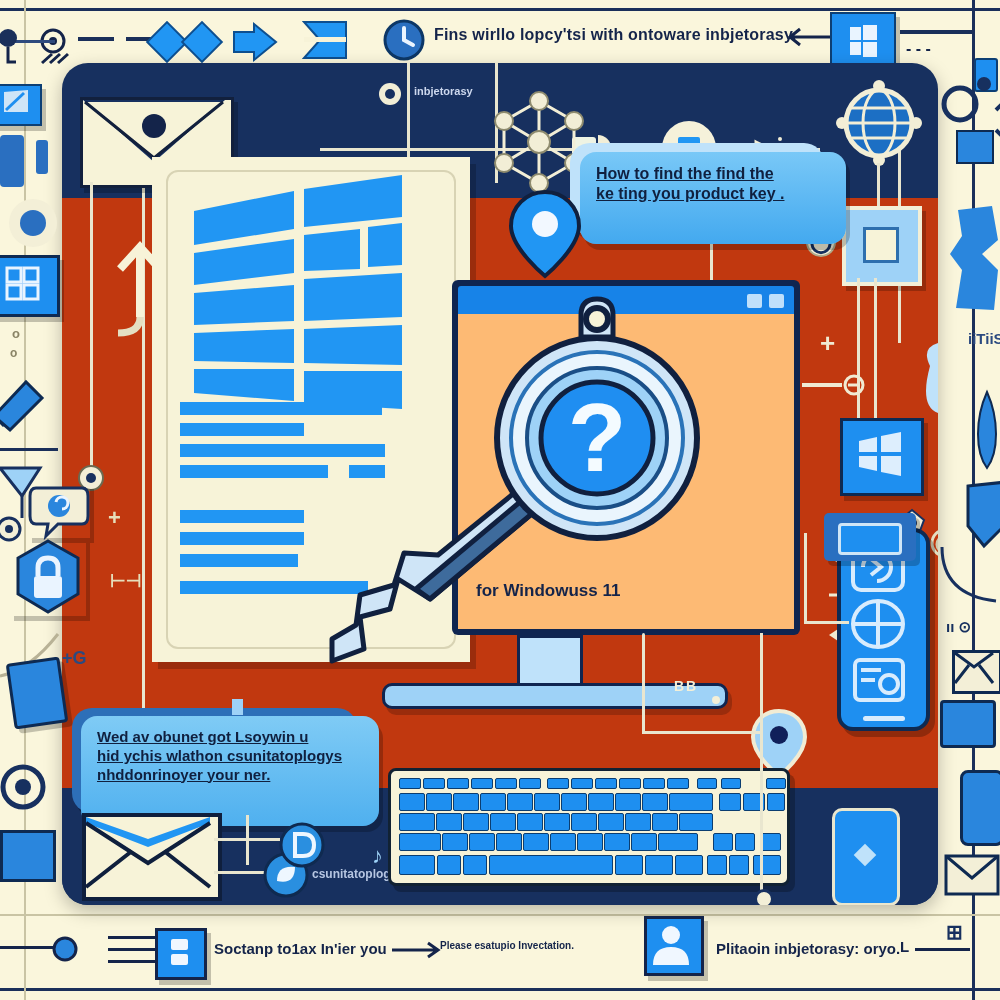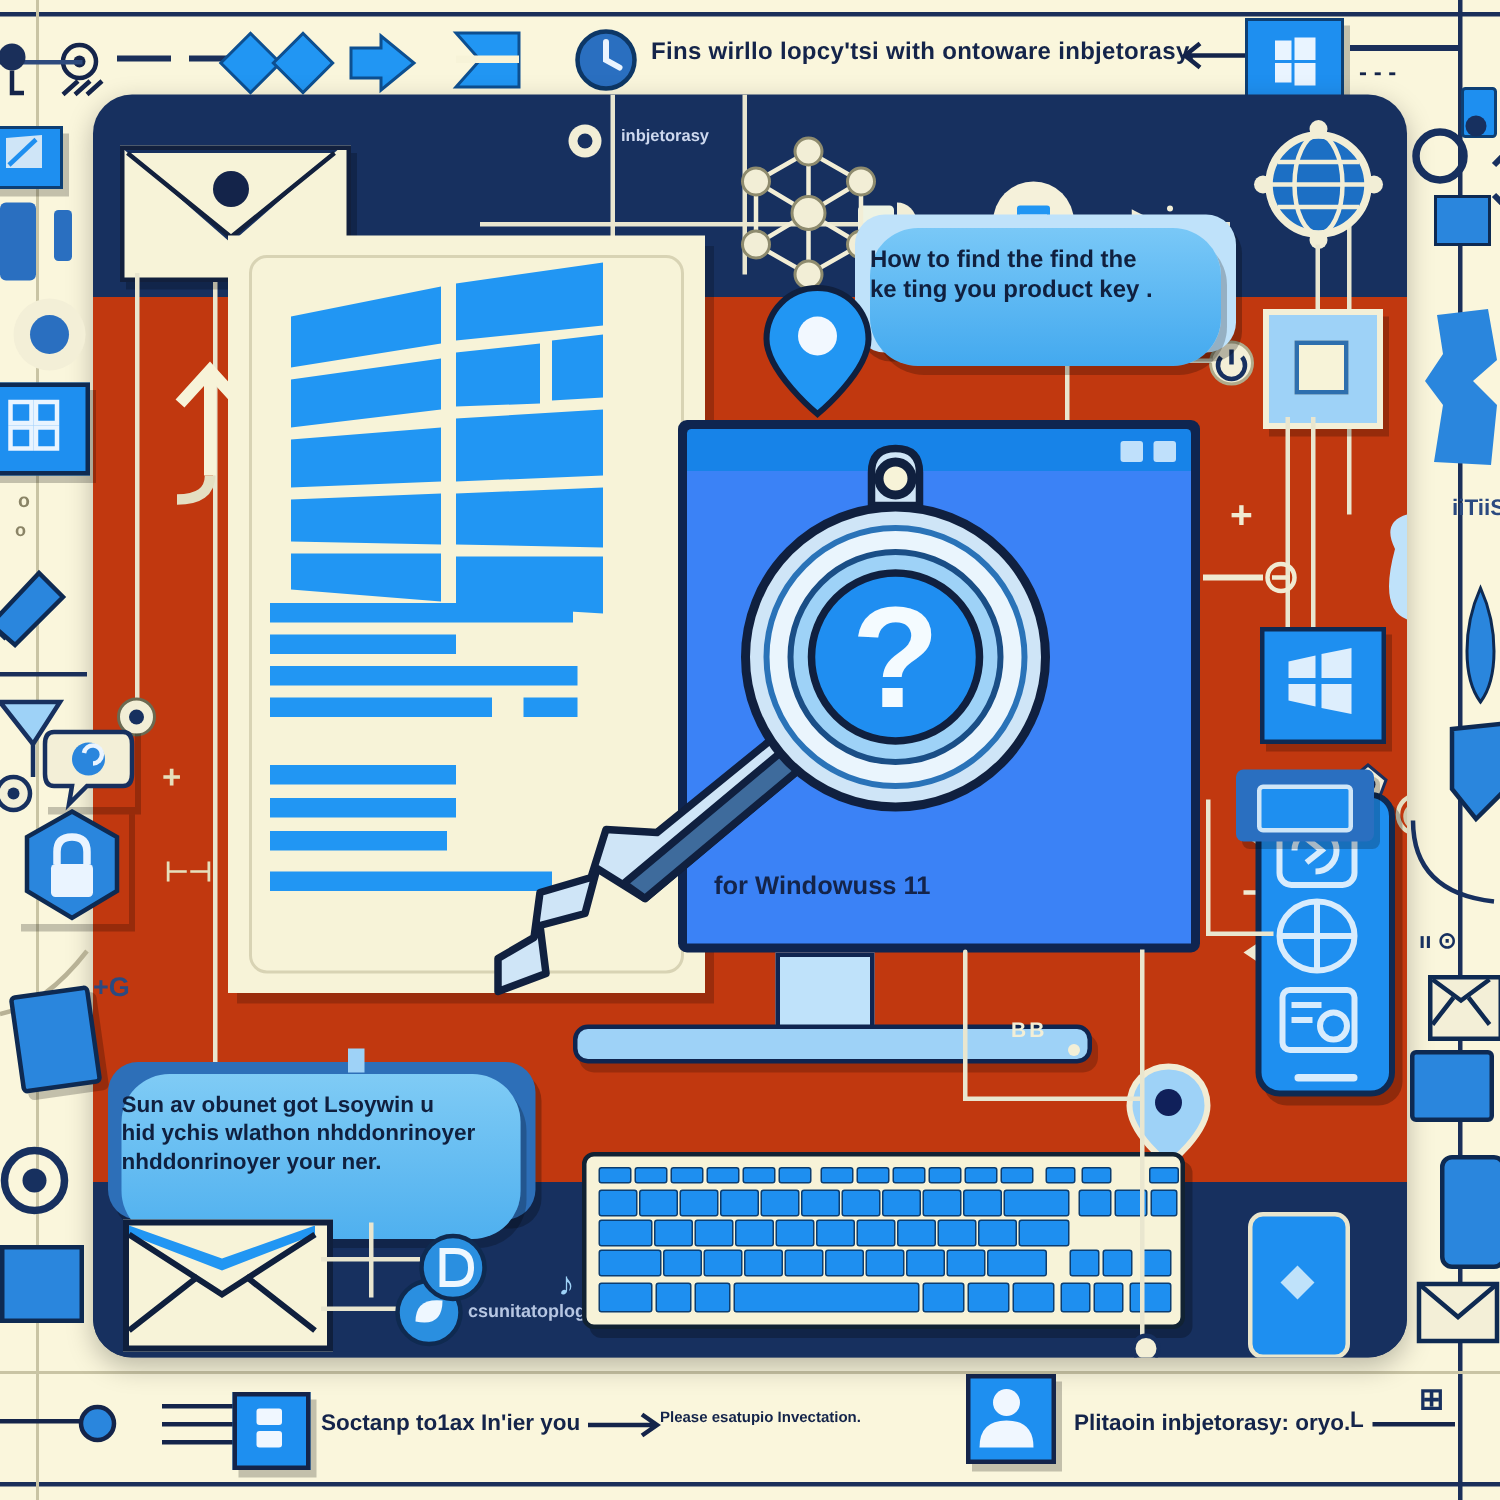--- a/index.html
+++ b/index.html
@@ -14,33 +14,33 @@
   #board{position:absolute;left:62px;top:63px;width:876px;height:842px;background:#17305f;border-radius:26px;overflow:hidden;box-shadow:0 6px 18px rgba(0,0,0,.25);}
   #board .redband{position:absolute;left:0;top:135px;width:100%;height:590px;background:#c1380f;}
   #board .navybottom{position:absolute;left:0;top:725px;width:100%;height:117px;background:#17305f;}
 
   
   .abs{position:absolute;}
   .shadow{box-shadow:4px 5px 0 rgba(0,0,0,.22);}
   .thinline{position:absolute;background:#e9e6cf;}
 
   
-  .bubble{position:absolute;border-radius:32px;padding:12px 0;
+  .bubble{position:absolute;border-radius:16px;padding:12px 16px;
           box-shadow:4px 6px 0 rgba(0,0,0,.22);
-          font-weight:700;color:#10203f;line-height:1.25;}
+          font-weight:700;color:#10203f;line-height:1.25;text-decoration:underline;}
   .bubble-outer{position:absolute;border-radius:20px;}
 
   
   .striptext{position:absolute;color:#14244a;font-weight:700;white-space:nowrap;}
 
   
   #monitor{position:absolute;left:452px;top:280px;width:348px;height:355px;}
   #monitor .bezel{position:absolute;inset:0;background:#0f2550;border-radius:6px;}
   #monitor .titlebar{position:absolute;left:6px;top:6px;right:6px;height:28px;background:#1783e8;border-radius:3px 3px 0 0;}
-  #monitor .screen{position:absolute;left:6px;top:34px;right:6px;bottom:6px;background:#3b82f6;}
+  #monitor .screen{position:absolute;left:6px;top:34px;right:6px;bottom:6px;background:#fdba74;}
   .winbtn{position:absolute;top:8px;width:15px;height:14px;background:#bfe0fb;border-radius:2px;}
 
   
   #paper{position:absolute;left:152px;top:157px;width:318px;height:505px;background:#f7f3d8;
          box-shadow:6px 7px 0 rgba(0,0,0,.20);}
   #paper .inner{position:absolute;left:14px;top:13px;right:14px;bottom:13px;border:2px solid #d8d3b4;border-radius:12px;}
   .textline{position:absolute;background:#2196f3;}
 
   
   #kb{position:absolute;left:388px;top:768px;width:396px;height:112px;background:#f7f3d8;border:3px solid #123;border-radius:8px;box-shadow:5px 6px 0 rgba(0,0,0,.25);}
@@ -291,22 +291,22 @@
     </div>
 
     <div class="bubble-outer" style="left:508px;top:80px;width:254px;height:92px;background:#bfe2fa;box-shadow:4px 6px 0 rgba(0,0,0,.25);"></div>
     <div class="bubble" style="left:518px;top:89px;width:234px;height:68px;background:linear-gradient(180deg,#79c8f7,#43a9ef);font-size:16px;color:#10203f;">
       <div>How to find the find the</div>
       <div>ke ting you product key .</div>
     </div>
 
     <div class="bubble-outer" style="left:10px;top:645px;width:285px;height:105px;background:#2d6fb8;box-shadow:4px 6px 0 rgba(0,0,0,.25);"></div>
     <div class="bubble" style="left:19px;top:653px;width:266px;height:86px;background:linear-gradient(180deg,#7fcbf5,#4fb0ef);font-size:15px;">
-      <div>Sun av obunet got Lsoywin u</div>
-      <div>hid ychis wlathon nhddonrinoyer</div>
+      <div>Wed av obunet got Lsoywin u</div>
+      <div>hid ychis wlathon csunitatoplogys</div>
       <div>nhddonrinoyer your ner.</div>
     </div>
     <div class="abs" style="left:170px;top:636px;width:11px;height:16px;background:#9ed2f7;"></div>
 
     <div id="paper" style="left:90px;top:94px;">
       <div class="inner"></div>
 
       <svg style="position:absolute;left:36px;top:18px;" width="250" height="230" viewBox="0 0 250 230">
         <g fill="#2196f3">
           <path d="M6 36 L106 16 L106 54 L6 70 Z"></path>

